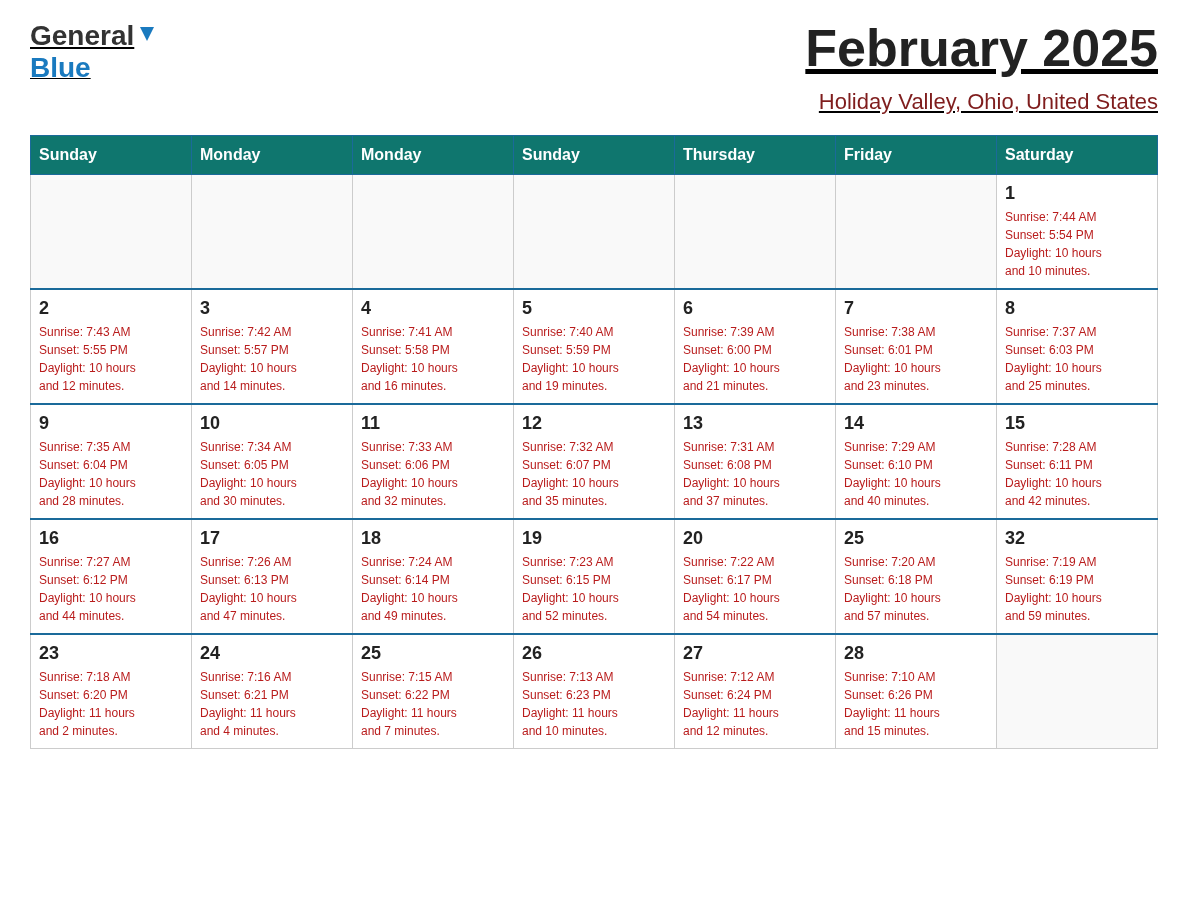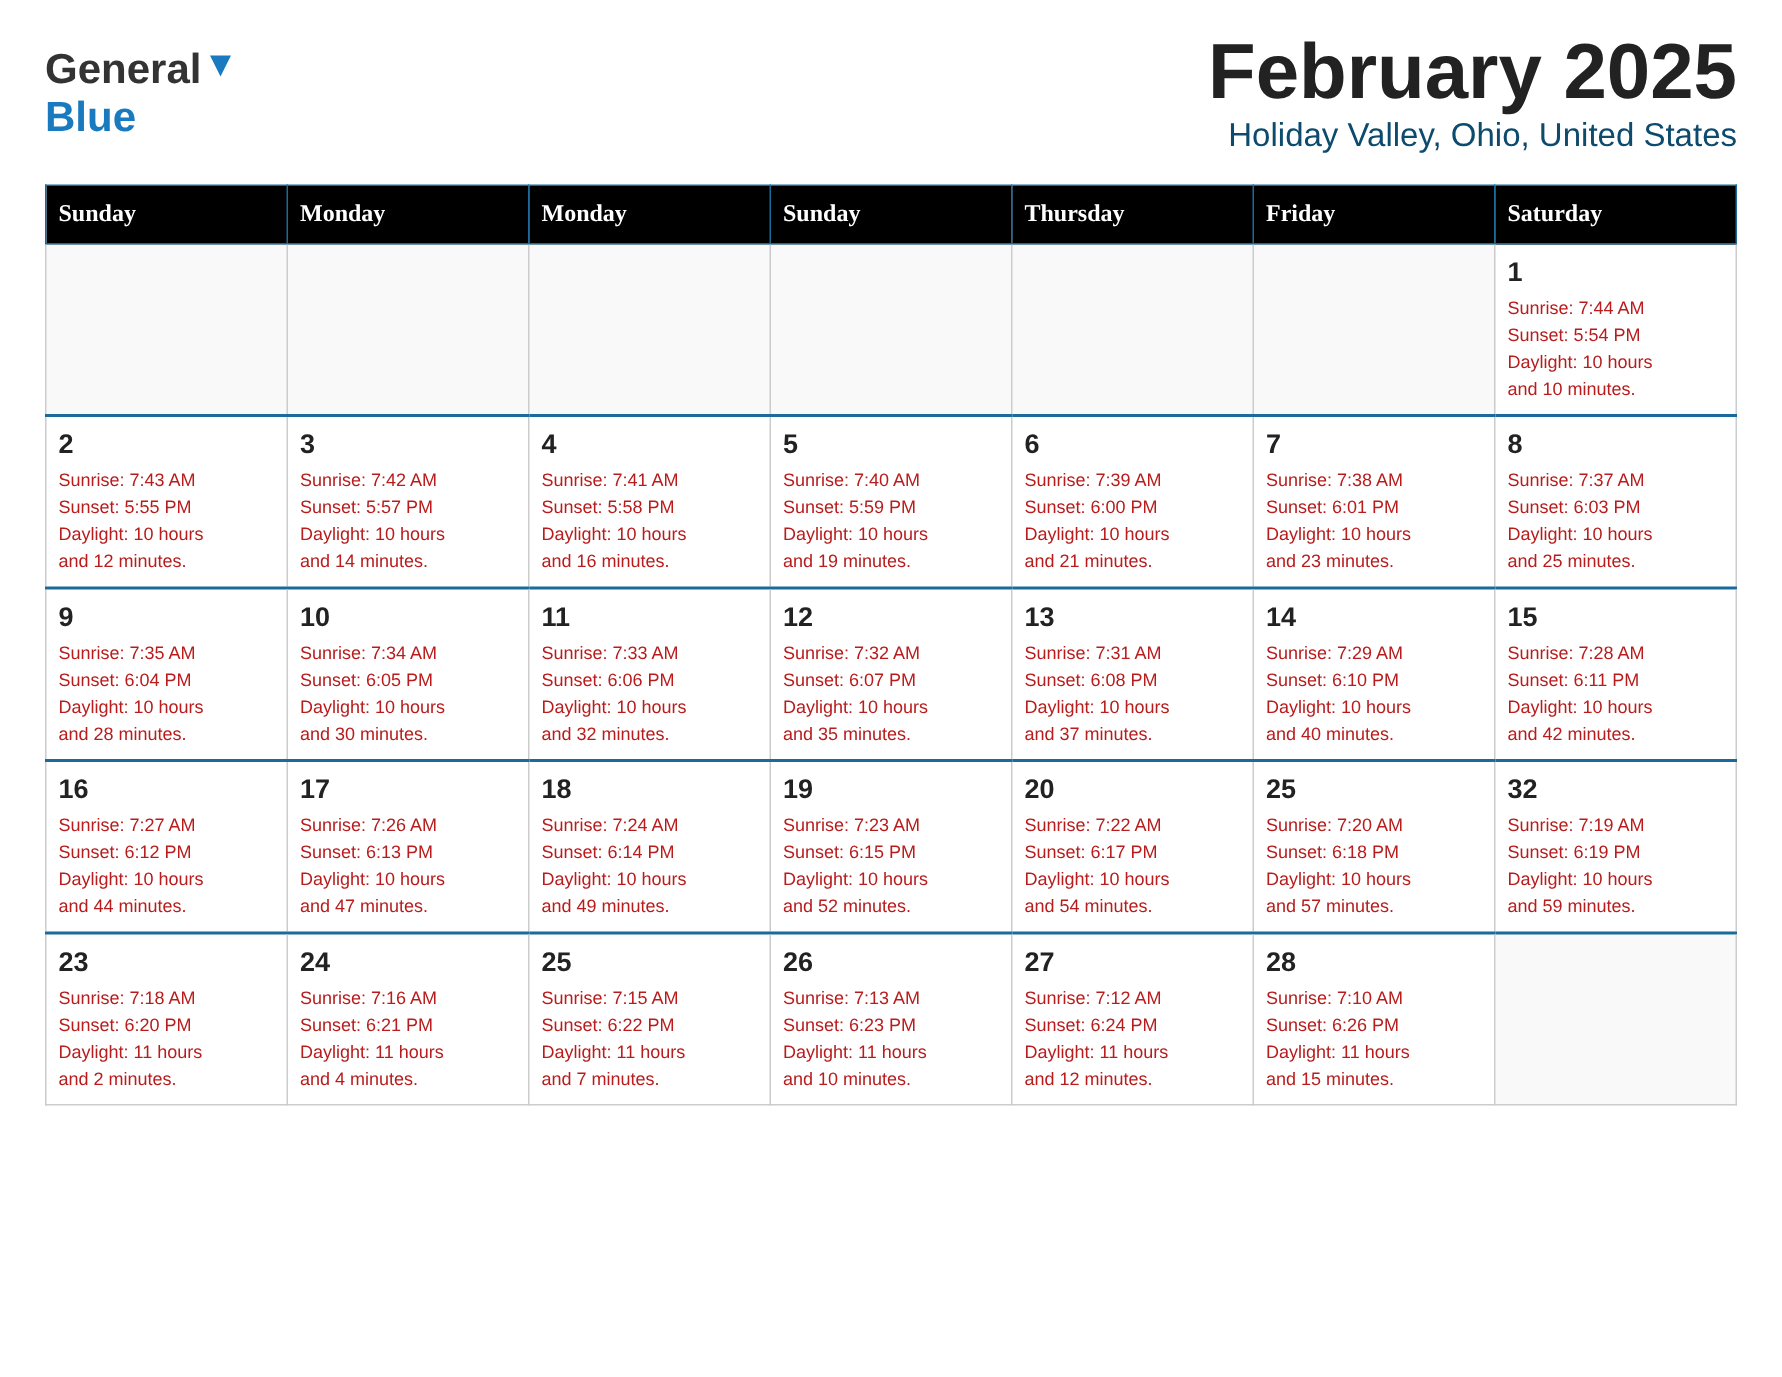--- a/index.html
+++ b/index.html
@@ -6,56 +6,56 @@
     body {
       font-family: Arial, sans-serif;
       background: #fff;
       width: 1188px;
       min-height: 918px;
       padding: 20px 30px;
     }
     .header {
       display: flex;
       justify-content: space-between;
-      align-items: center;
+      align-items: flex-start;
       margin-bottom: 20px;
+      text-decoration: underline;
     }
     .logo {
       display: flex;
       flex-direction: column;
       align-items: flex-start;
     }
     .title-section {
       text-align: right;
     }
     .month-title {
       font-size: 52px;
       font-weight: bold;
       color: #222;
       line-height: 1.1;
     }
     .location-subtitle {
       font-size: 22px;
-      color: #0c4a6e;
-      margin-top: 0;
+      color: #7f1d1d;
+      margin-top: 12px;
     }
     .calendar {
       width: 100%;
       border-collapse: collapse;
       table-layout: fixed;
     }
     .calendar th {
-      background: #000000;
+      background: #0f766e;
       color: #fff;
       padding: 10px 8px;
       font-size: 16px;
       font-weight: bold;
       text-align: left;
       border: 1px solid #1a6a9a;
-      font-family: Liberation Serif, serif;
     }
     .calendar td {
       border: 1px solid #ccc;
       vertical-align: top;
       padding: 8px;
       height: 110px;
       width: 14.28%;
     }
     .calendar td.empty {
       background: #f9f9f9;

